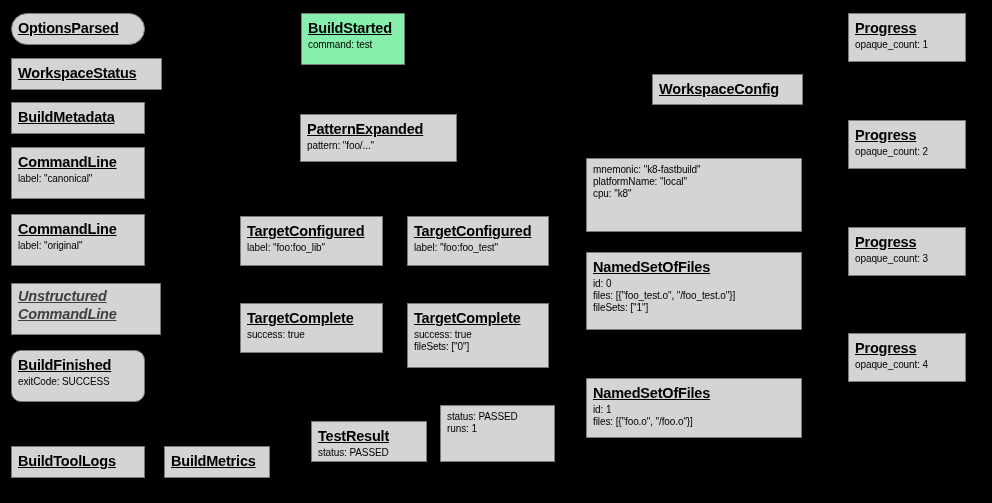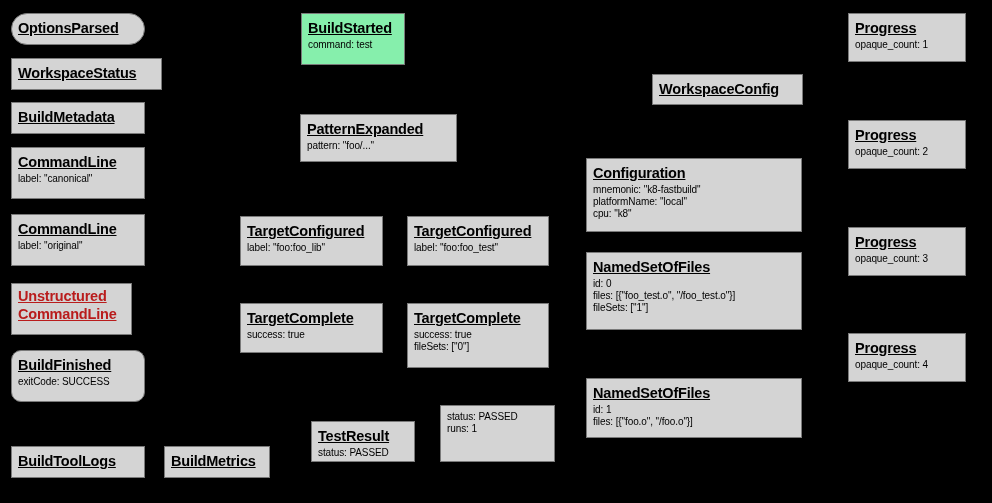--- a/index.html
+++ b/index.html
@@ -72,21 +72,21 @@
       <div class="node-fields">
         <div class="node-field">label: "canonical"</div>
       </div>
     </div>
     <div class="node" style="left: 11px; top: 214px; width: 134px; height: 52px; background: rgb(212, 212, 212); border-color: rgb(122, 122, 122); color: rgb(0, 0, 0);">
       <div><span class="node-title">CommandLine</span></div>
       <div class="node-fields">
         <div class="node-field">label: "original"</div>
       </div>
     </div>
-    <div class="node" style="left: 11px; top: 283px; width: 121px; height: 52px; background: rgb(212, 212, 212); border-color: rgb(122, 122, 122); color: #b91c1c;">
+    <div class="node" style="left: 11px; top: 283px; width: 150px; height: 52px; background: rgb(212, 212, 212); border-color: rgb(122, 122, 122); color: #404040; font-style: italic;">
       <div class="node-title-wrap">
         <span>Unstructured</span>
         <span>CommandLine</span>
       </div>
     </div>
     <div class="node" style="left: 11px; top: 350px; width: 134px; height: 52px; background: rgb(212, 212, 212); border-color: rgb(122, 122, 122); color: rgb(0, 0, 0); border-radius: 10px;">
       <div><span class="node-title">BuildFinished</span></div>
       <div class="node-fields">
         <div class="node-field">exitCode: SUCCESS</div>
       </div>
@@ -127,37 +127,36 @@
         <div class="node-field">success: true</div>
       </div>
     </div>
     <div class="node" style="left: 407px; top: 303px; width: 142px; height: 65px; background: rgb(212, 212, 212); border-color: rgb(122, 122, 122); color: rgb(0, 0, 0);">
       <div><span class="node-title">TargetComplete</span></div>
       <div class="node-fields">
         <div class="node-field">success: true</div>
         <div class="node-field">fileSets: ["0"]</div>
       </div>
     </div>
-    <div class="node" style="left: 311px; top: 421px; width: 104px; height: 41px; background: rgb(212, 212, 212); border-color: rgb(122, 122, 122); color: rgb(0, 0, 0);">
+    <div class="node" style="left: 311px; top: 421px; width: 116px; height: 41px; background: rgb(212, 212, 212); border-color: rgb(122, 122, 122); color: rgb(0, 0, 0);">
       <div><span class="node-title">TestResult</span></div>
       <div class="node-fields">
         <div class="node-field">status: PASSED</div>
       </div>
     </div>
     <div class="node" style="left: 440px; top: 405px; width: 115px; height: 57px; background: rgb(212, 212, 212); border-color: rgb(122, 122, 122); color: rgb(0, 0, 0);">
       <div class="node-fields">
         <div class="node-field">status: PASSED</div>
         <div class="node-field">runs: 1</div>
       </div>
     </div>
     <div class="node" style="left: 652px; top: 74px; width: 151px; height: 31px; background: rgb(212, 212, 212); border-color: rgb(122, 122, 122); color: rgb(0, 0, 0);">
       <div><span class="node-title">WorkspaceConfig</span></div>
     </div>
     <div class="node" style="left: 586px; top: 158px; width: 216px; height: 74px; background: rgb(212, 212, 212); border-color: rgb(122, 122, 122); color: rgb(0, 0, 0);">
-      <div><span class="node-title">Configuration</span></div>
       <div class="node-fields">
         <div class="node-field">mnemonic: "k8-fastbuild"</div>
         <div class="node-field">platformName: "local"</div>
         <div class="node-field">cpu: "k8"</div>
       </div>
     </div>
     <div class="node" style="left: 586px; top: 252px; width: 216px; height: 78px; background: rgb(212, 212, 212); border-color: rgb(122, 122, 122); color: rgb(0, 0, 0);">
       <div><span class="node-title">NamedSetOfFiles</span></div>
       <div class="node-fields">
         <div class="node-field">id: 0</div>

